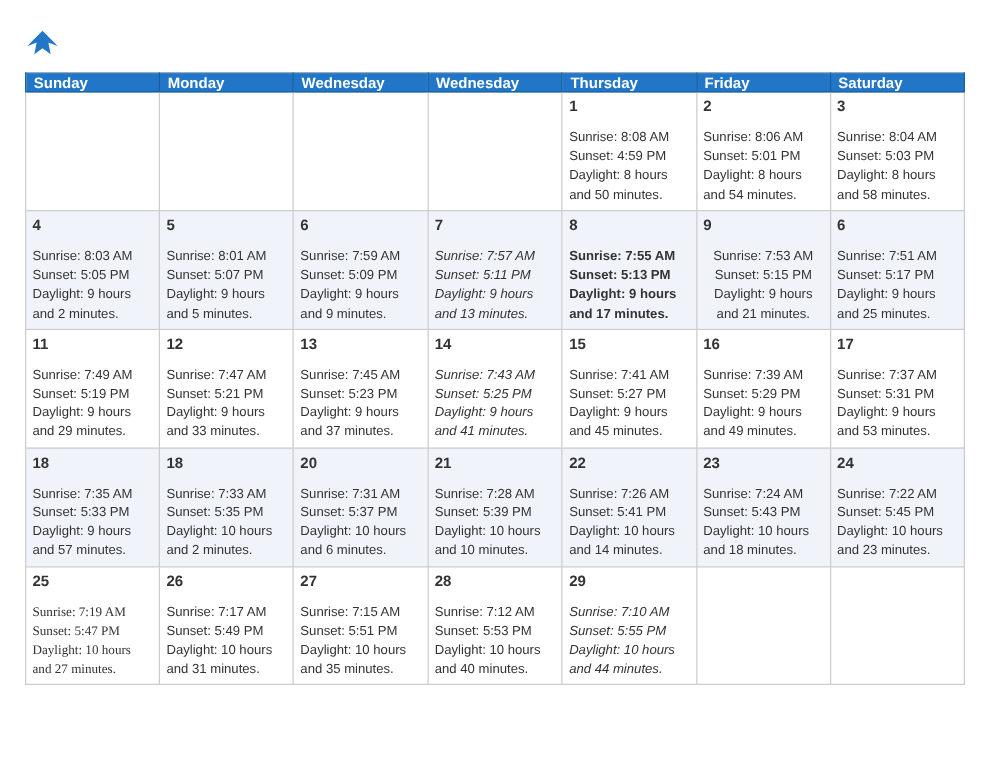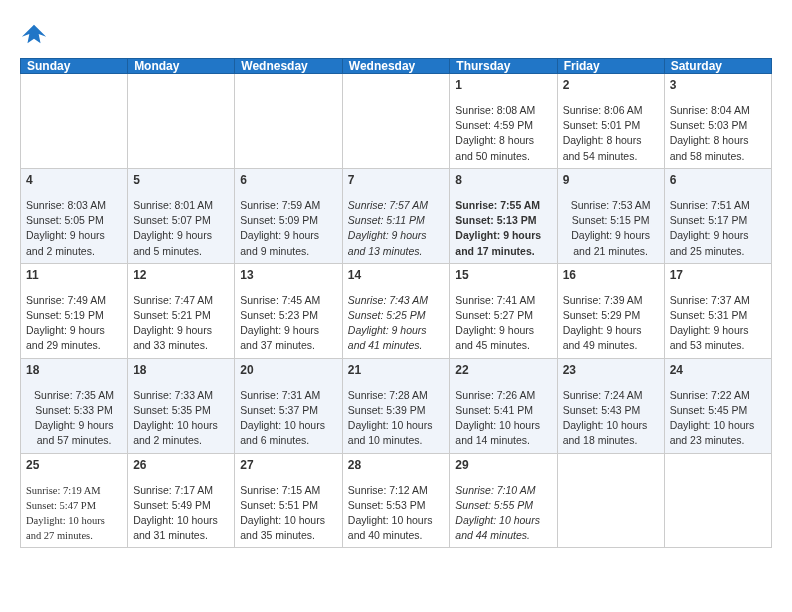--- a/index.html
+++ b/index.html
@@ -245,21 +245,21 @@
           <div class="day-number">17</div>
           <div class="day-info" style="white-space: pre-line;">Sunrise: 7:37 AM
 Sunset: 5:31 PM
 Daylight: 9 hours
 and 53 minutes.</div>
         </td>
       </tr>
       <tr>
         <td>
           <div class="day-number">18</div>
-          <div class="day-info" style="white-space: pre-line; text-align: center;">Sunrise: 7:35 AM
+          <div class="day-info" style="white-space: pre-line;">Sunrise: 7:35 AM
 Sunset: 5:33 PM
 Daylight: 9 hours
 and 57 minutes.</div>
         </td>
         <td>
           <div class="day-number">18</div>
           <div class="day-info" style="white-space: pre-line;">Sunrise: 7:33 AM
 Sunset: 5:35 PM
 Daylight: 10 hours
 and 2 minutes.</div>

